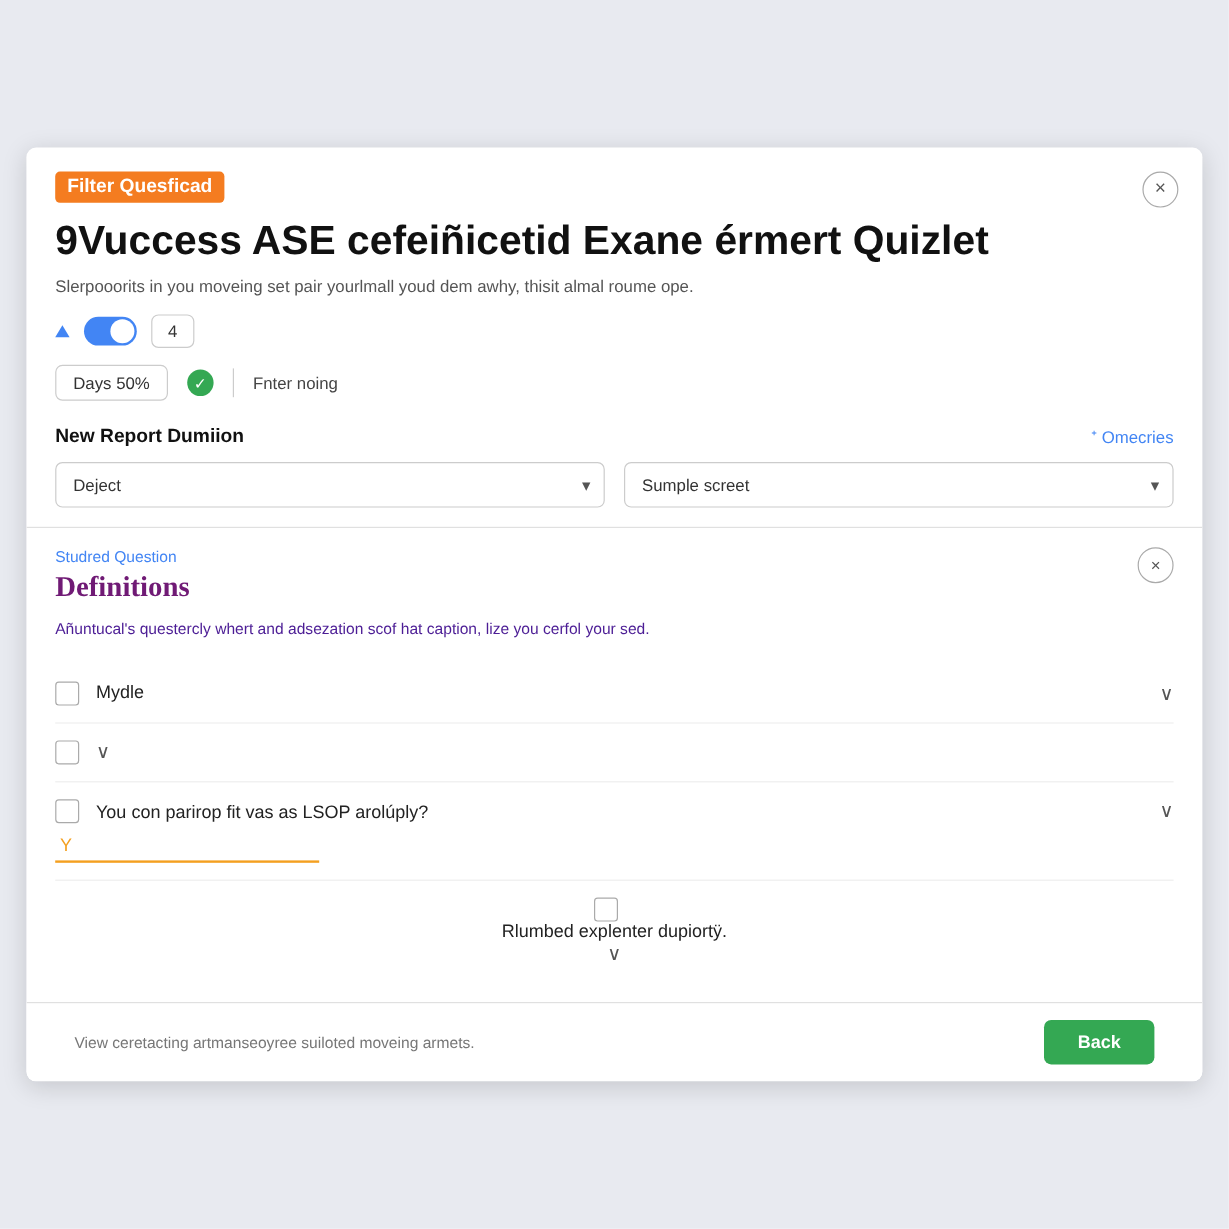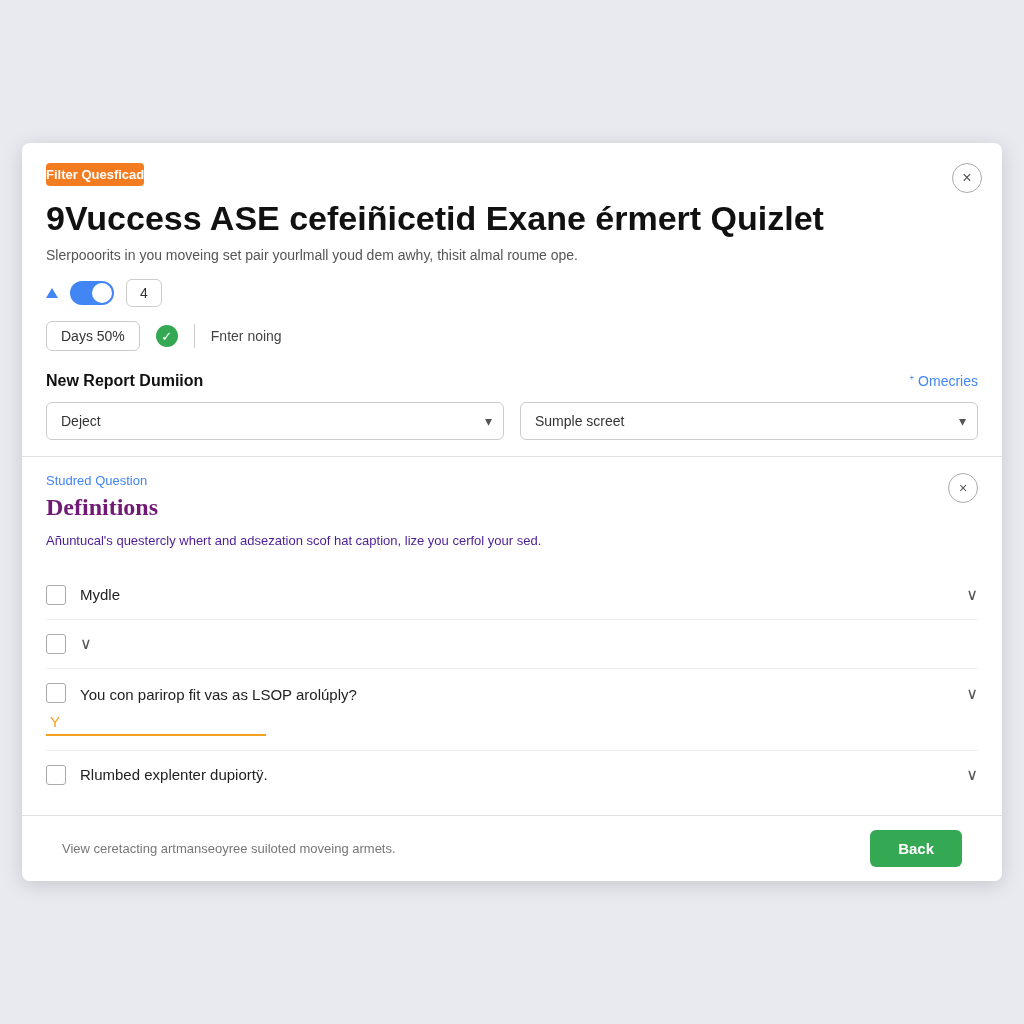--- a/index.html
+++ b/index.html
@@ -21,23 +21,23 @@
       overflow: hidden;
       position: relative;
     }
     .modal-header {
       padding: 20px 24px 0 24px;
       position: relative;
     }
     .filter-badge {
       background: #f47c20;
       color: #fff;
-      font-size: 13px;
+      font-size: 16px;
       font-weight: bold;
-      padding: 4px 0;
+      padding: 4px 10px;
       border-radius: 4px;
       display: inline-block;
       margin-bottom: 12px;
     }
     .close-btn-top {
       position: absolute;
       top: 20px;
       right: 20px;
       width: 30px;
       height: 30px;
@@ -239,20 +239,21 @@
     }
     .checklist-item {
       display: flex;
       align-items: center;
       padding: 14px 0;
       border-bottom: 1px solid #eee;
       position: relative;
     }
     .checklist-item:last-child {
       border-bottom: none;
+      flex-direction: column;
     }
     .checkbox {
       width: 20px;
       height: 20px;
       border: 1.5px solid #aaa;
       border-radius: 3px;
       margin-right: 14px;
       flex-shrink: 0;
       background: #fff;
       cursor: pointer;

